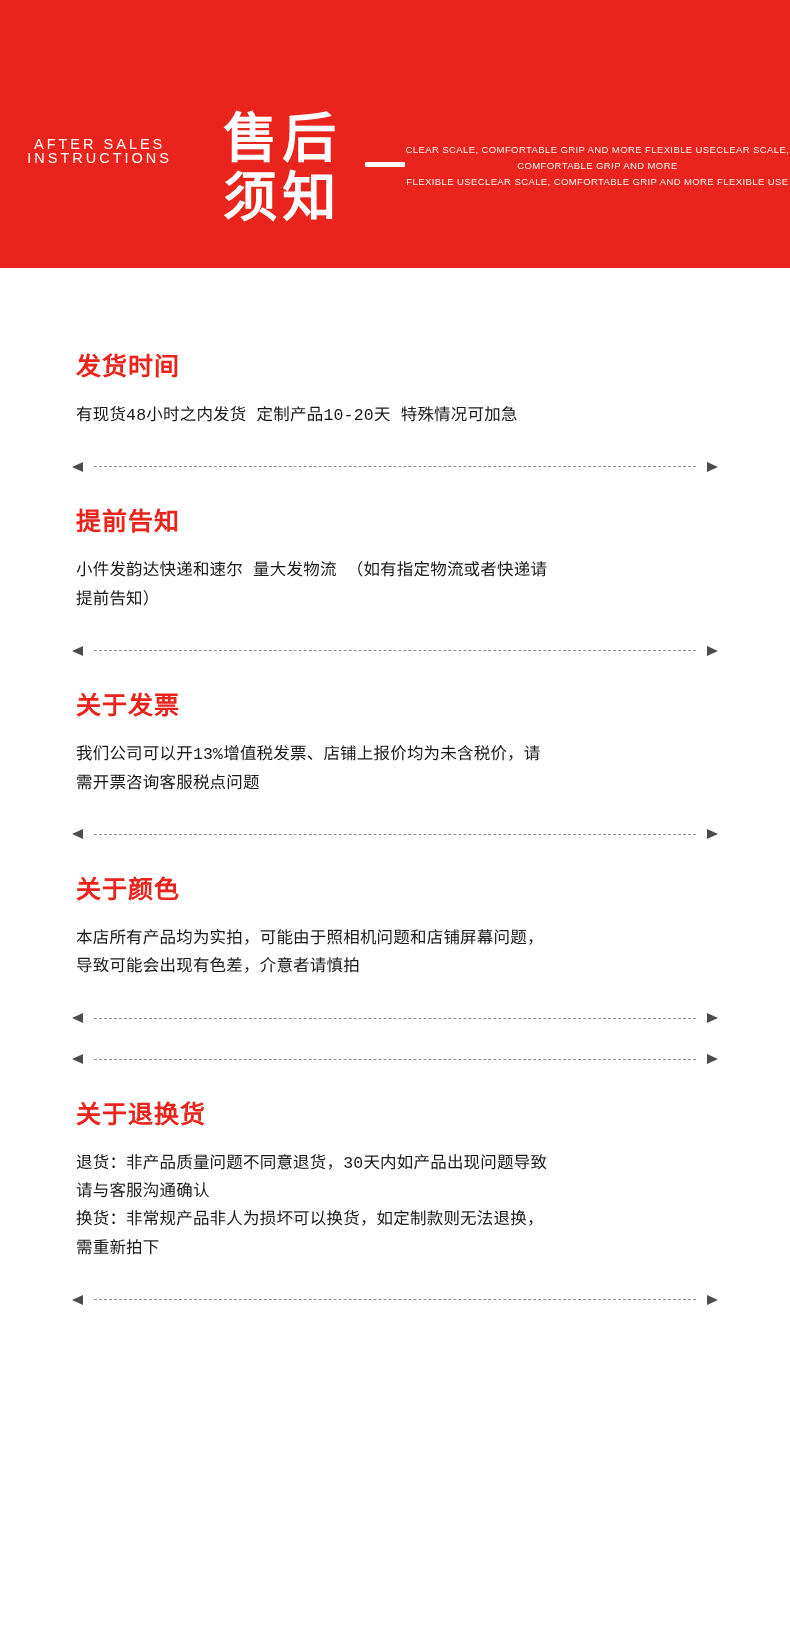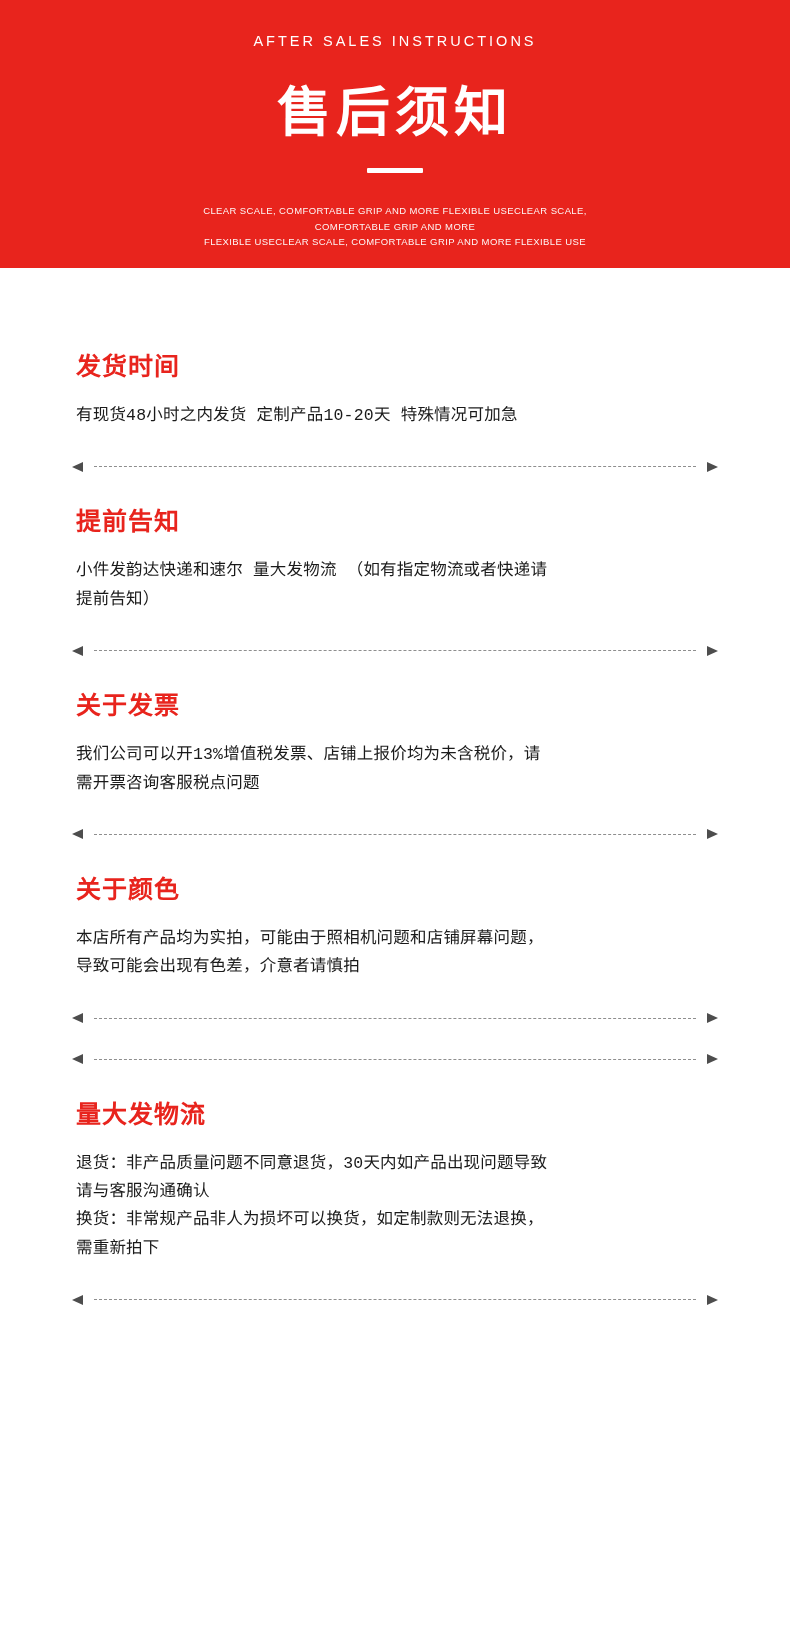--- a/index.html
+++ b/index.html
@@ -21,21 +21,21 @@
     background: #ffffff;
     box-sizing: border-box;
   }
 
   
   .banner {
     width: 790px;
     height: 268px;
     background: #e8241d;
     display: flex;
-    flex-direction: column;
+    flex-direction: row;
     align-items: center;
     justify-content: flex-start;
     box-sizing: border-box;
     padding-top: 34px;
   }
   .banner-eyebrow {
     color: #ffffff;
     font-size: 14.5px;
     letter-spacing: 3.0px;
     font-weight: 400;
@@ -204,21 +204,21 @@
       <span class="arrow arrow-right"></span>
     </div>
 
     <div class="divider">
       <span class="arrow arrow-left"></span>
       <span class="dash-line"></span>
       <span class="arrow arrow-right"></span>
     </div>
 
     <div class="section">
-      <div class="section-title">量大发物流</div>
+      <div class="section-title">关于退换货</div>
       <div class="section-body">
         <span class="line">退货：非产品质量问题不同意退货，30天内如产品出现问题导致</span>
         <span class="line">请与客服沟通确认</span>
         <span class="line">换货：非常规产品非人为损坏可以换货，如定制款则无法退换，</span>
         <span class="line">需重新拍下</span>
       </div>
     </div>
     <div class="divider">
       <span class="arrow arrow-left"></span>
       <span class="dash-line"></span>

